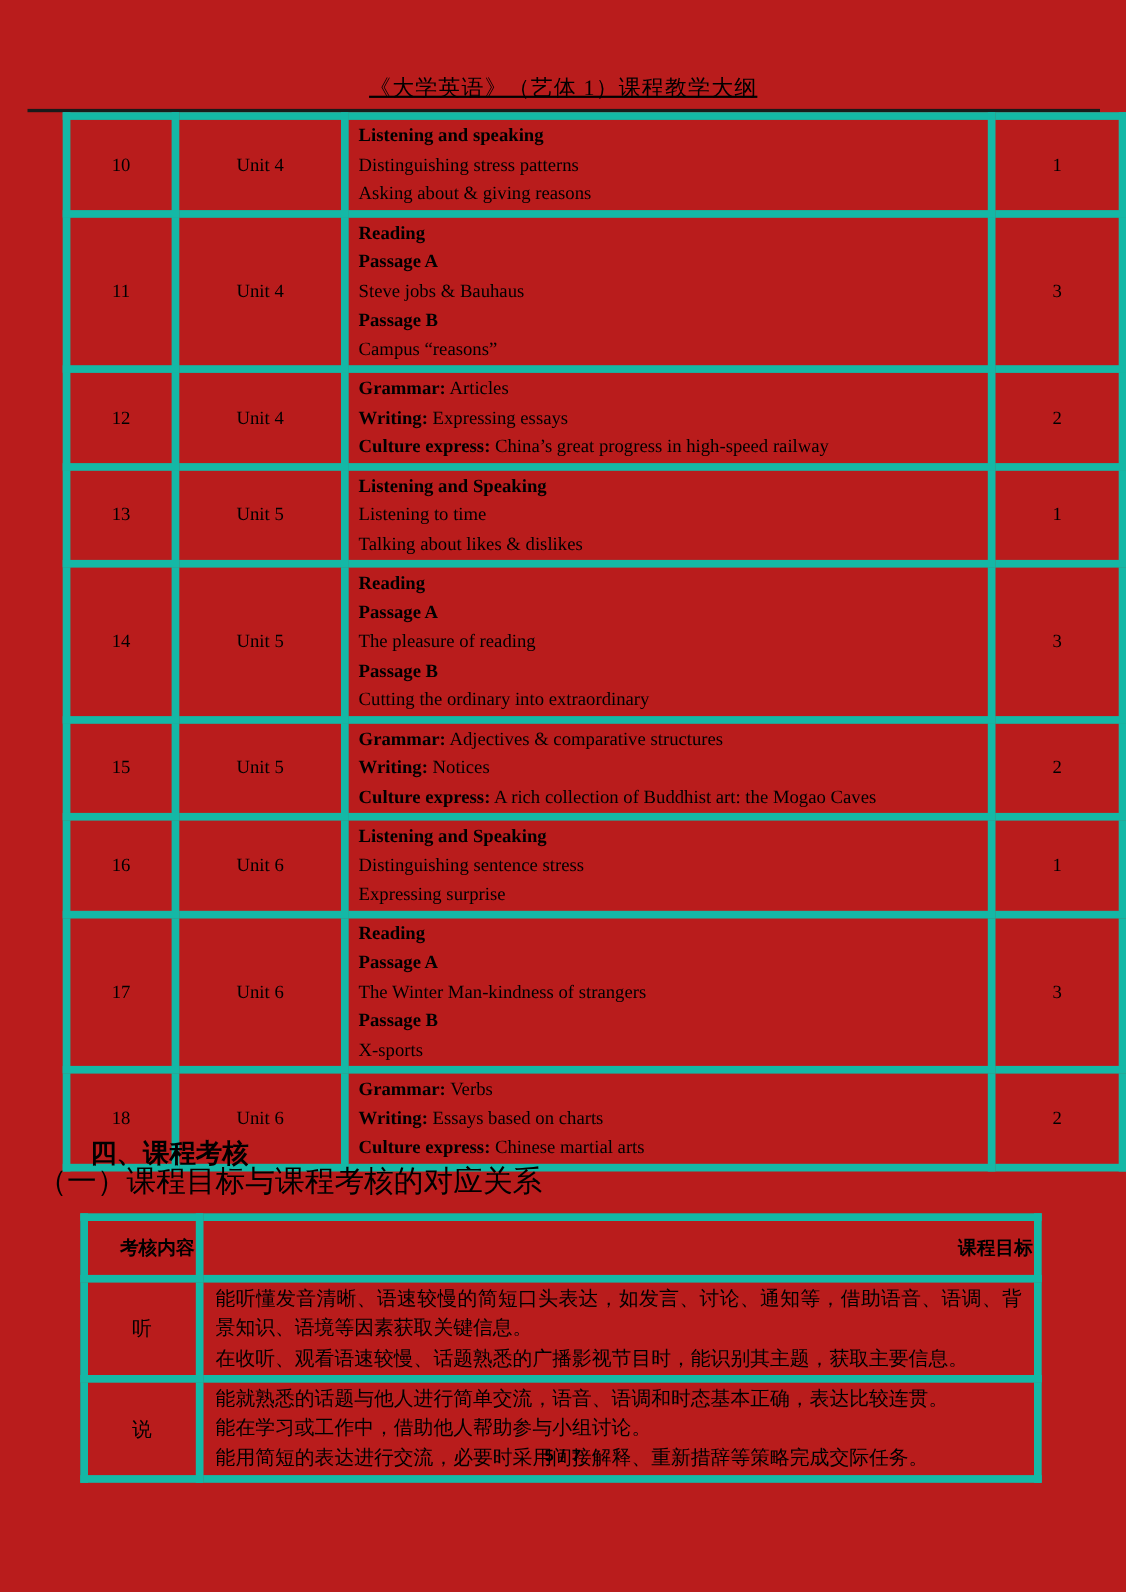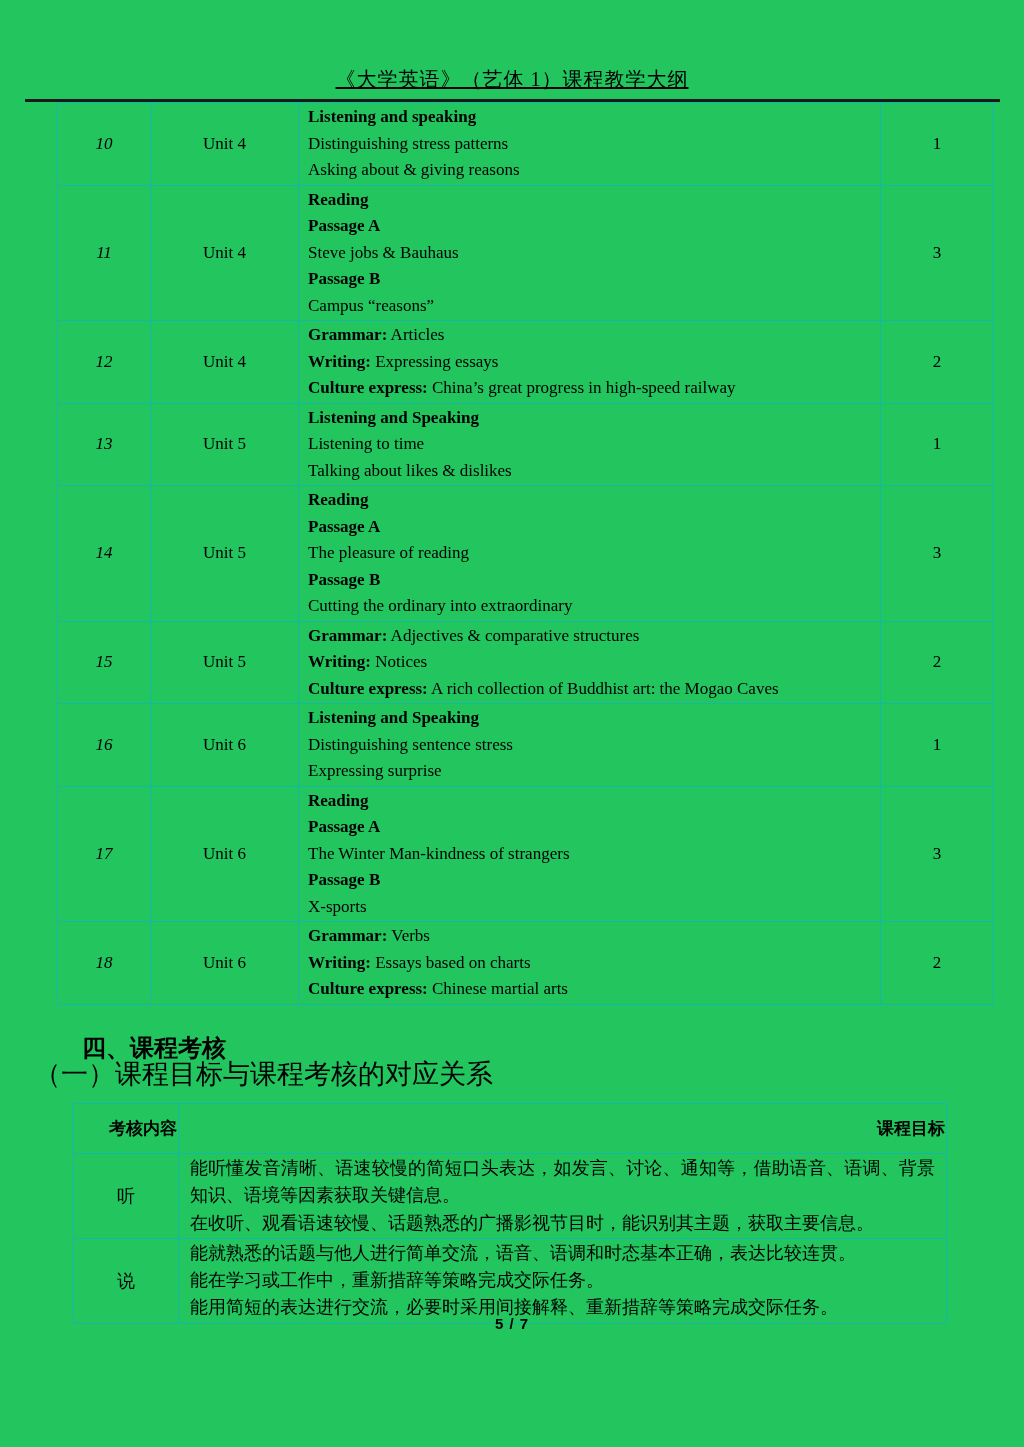--- a/index.html
+++ b/index.html
@@ -1,41 +1,41 @@
 <!DOCTYPE html>
 <html><head>
 <meta charset="utf-8">
 <style>
   html,body{margin:0;padding:0;background:#888;}
   .page{
     position:relative;
     width:1024px;height:1447px;
-    background:#22c55e;
+    background:#b91c1c;
     font-family:"Liberation Serif","DejaVu Serif",serif;
     color:#000;
     overflow:hidden;
   }
   .doc-title{
     position:absolute;top:66px;left:0;width:1024px;
     text-align:center;
     font-size:20px;
     text-decoration:underline;
     letter-spacing:1px;
   }
   .header-rule{
     position:absolute;top:99px;left:25px;
     width:975px;height:3px;background:#1a1a1a;
   }
   table{border-collapse:collapse;table-layout:fixed;}
-  td,th{border:1px solid #14b8a6;overflow:hidden;}
+  td,th{border:7px solid #14b8a6;overflow:hidden;}
   .sched{
     position:absolute;left:57px;top:102px;width:908px;
     font-size:17px;
   }
-  .sched .cw{width:90px;text-align:center;font-style:italic;}
+  .sched .cw{width:90px;text-align:center;}
   .sched .cu{width:145px;text-align:center;}
   .sched .cc{width:563px;padding:1px 9px;line-height:26.5px;text-align:left;}
   .sched .ch{width:110px;text-align:center;}
   .sched .ln b{font-weight:bold;}
   .sec-heading{
     position:absolute;left:82px;top:1032px;margin:0;
     font-family:"Liberation Sans","DejaVu Sans",sans-serif;
     font-size:24px;font-weight:bold;
   }
   .sub-heading{
@@ -186,21 +186,21 @@
         <td class="skill">听</td>
         <td class="obj">
           <div class="para">能听懂发音清晰、语速较慢的简短口头表达，如发言、讨论、通知等，借助语音、语调、背景知识、语境等因素获取关键信息。</div>
           <div class="para">在收听、观看语速较慢、话题熟悉的广播影视节目时，能识别其主题，获取主要信息。</div>
         </td>
       </tr>
       <tr>
         <td class="skill">说</td>
         <td class="obj">
           <div class="para">能就熟悉的话题与他人进行简单交流，语音、语调和时态基本正确，表达比较连贯。</div>
-          <div class="para">能在学习或工作中，重新措辞等策略完成交际任务。</div>
+          <div class="para">能在学习或工作中，借助他人帮助参与小组讨论。</div>
           <div class="para">能用简短的表达进行交流，必要时采用间接解释、重新措辞等策略完成交际任务。</div>
         </td>
       </tr>
     </tbody>
   </table>
 
   <div class="page-footer">5 / 7</div>
 
 </div>
 

